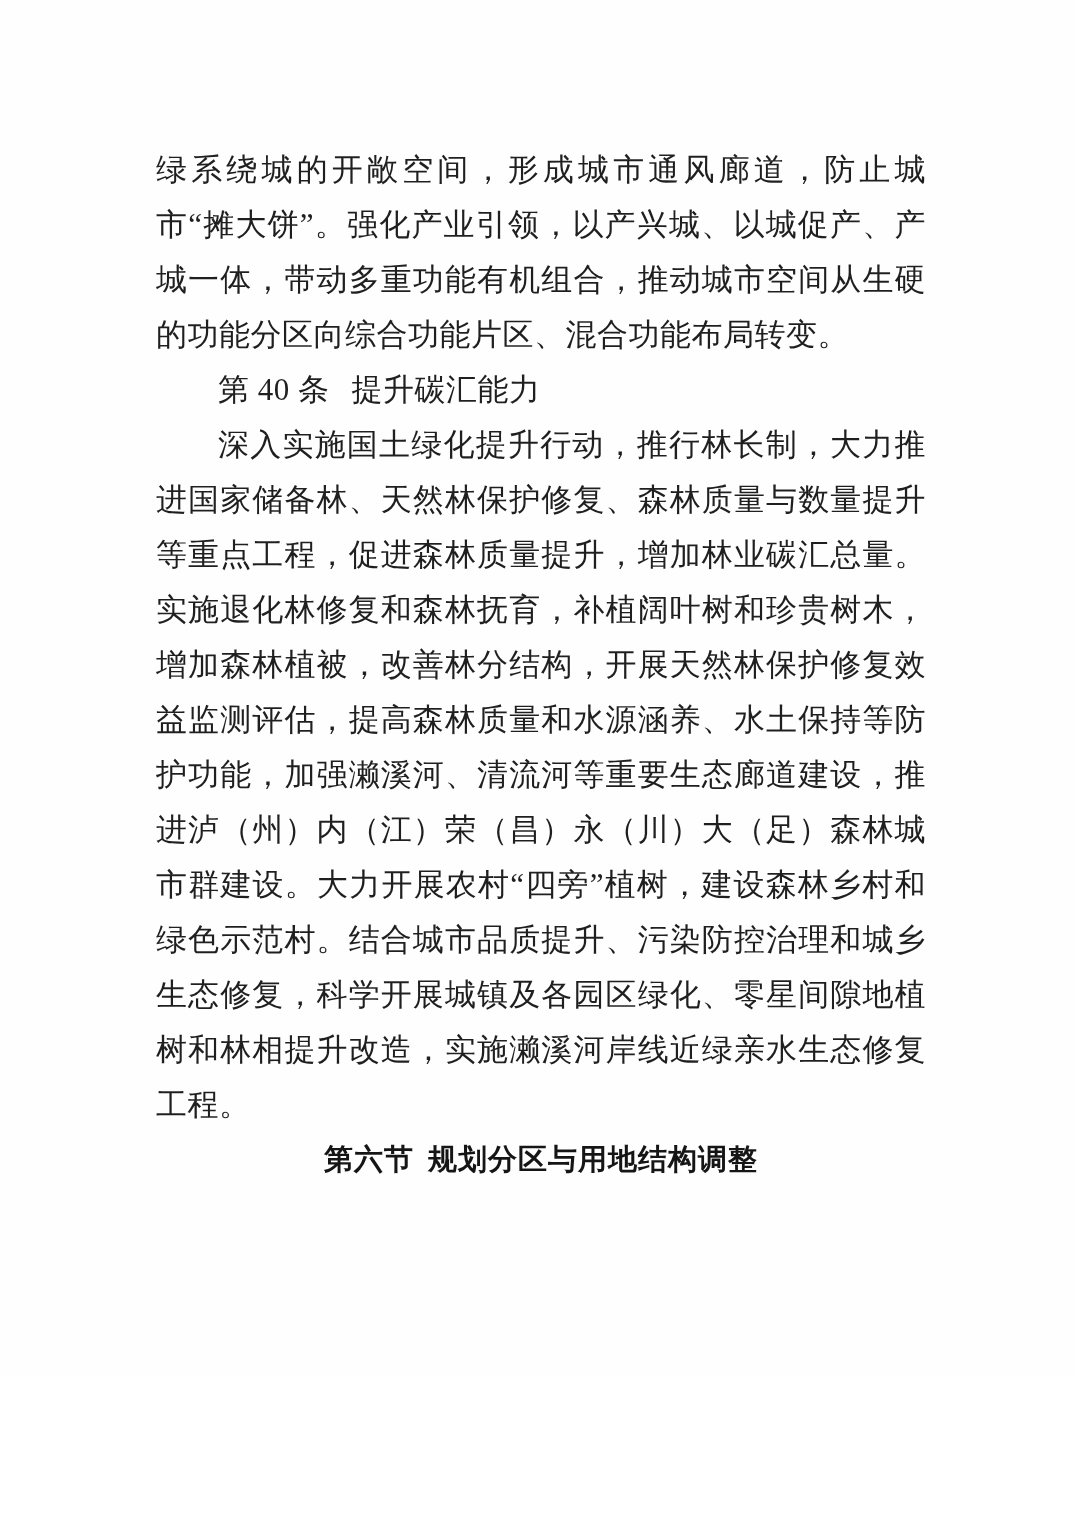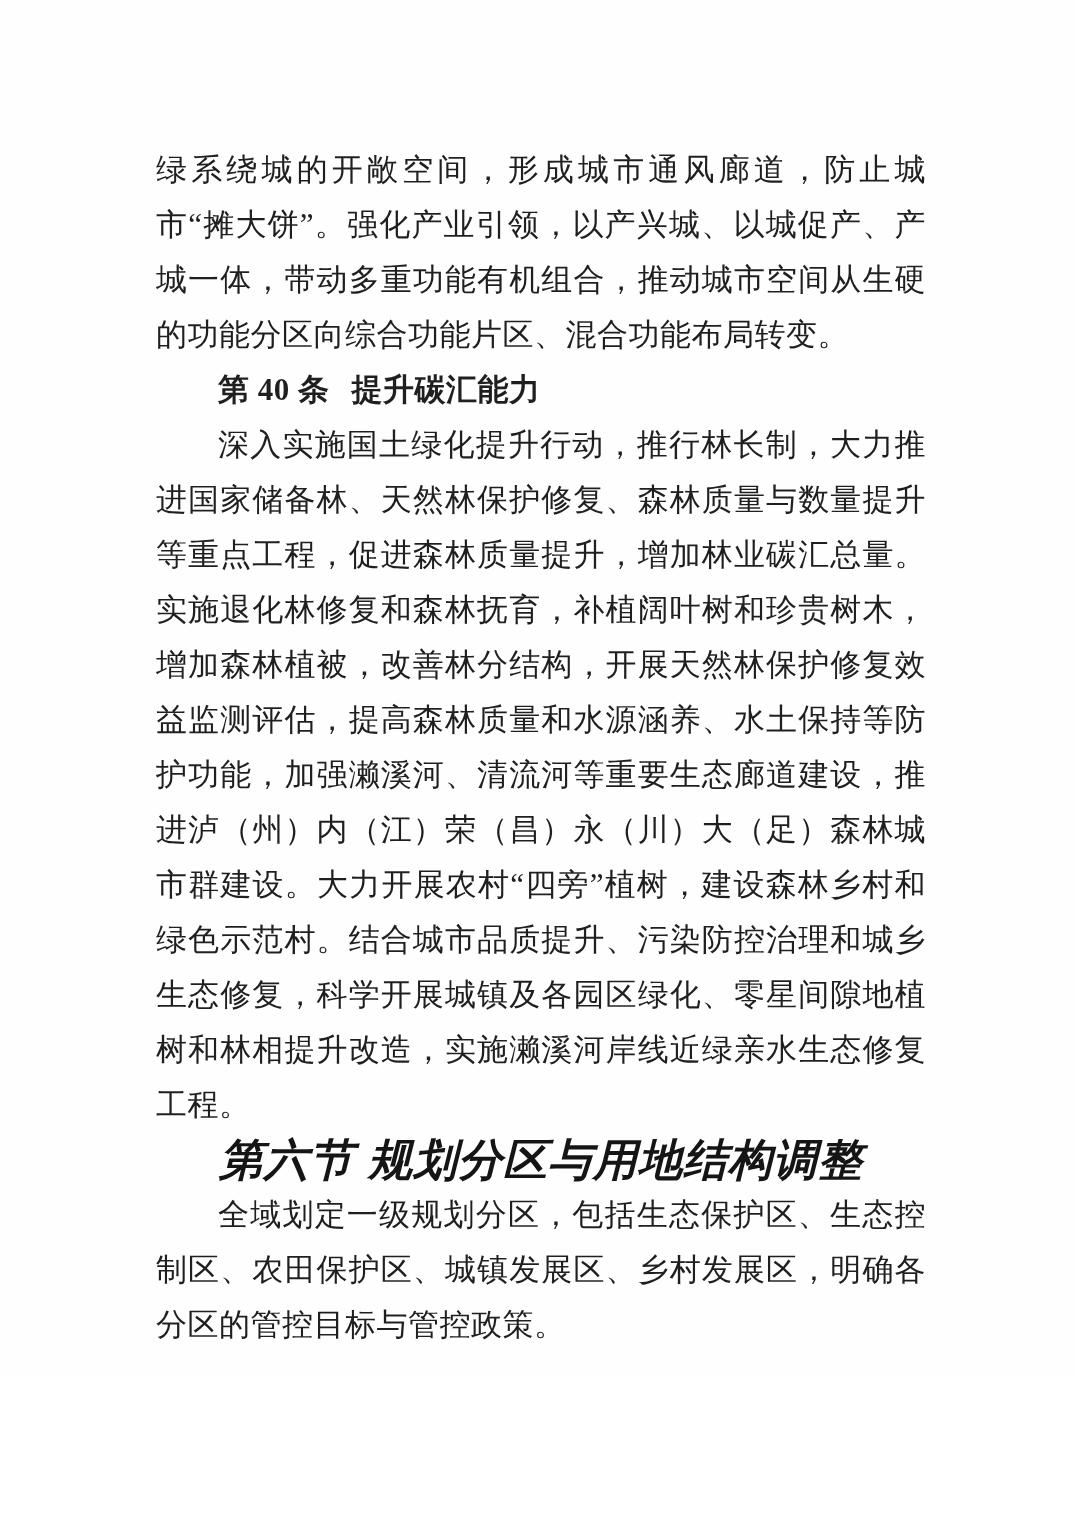--- a/index.html
+++ b/index.html
@@ -33,33 +33,31 @@
     margin: 0;
     letter-spacing: 0.5px;
   }
   .indent { text-indent: 2em; }
   .no-indent { text-indent: 0; }
   .article-heading {
     margin: 0;
     letter-spacing: 0.5px;
     text-indent: 2em;
     text-align: left;
-    font-weight: bold;
   }
   .article-title { margin-left: 22px; }
   .section-heading {
     margin: 0;
     font-family: "Liberation Sans", "DejaVu Sans", sans-serif;
     font-weight: bold;
-    font-size: 44px;
+    font-size: 29px;
     line-height: 55px;
     text-align: center;
     letter-spacing: 1px;
     color: #151515;
-    font-style: italic;
   }
   .section-title { margin-left: 14px; }
   .article-41 { margin-top: 14px; }
   .footer {
     position: absolute;
     left: 0;
     top: 1395px;
     width: 100%;
     text-align: center;
     font-size: 27px;
@@ -76,20 +74,19 @@
 
     <p class="body-para no-indent">绿系绕城的开敞空间，形成城市通风廊道，防止城市“摊大饼”。强化产业引领，以产兴城、以城促产、产城一体，带动多重功能有机组合，推动城市空间从生硬的功能分区向综合功能片区、混合功能布局转变。</p>
 
     <p class="article-heading"><span class="article-label">第 40 条</span><span class="article-title">提升碳汇能力</span></p>
 
     <p class="body-para indent">深入实施国土绿化提升行动，推行林长制，大力推进国家储备林、天然林保护修复、森林质量与数量提升等重点工程，促进森林质量提升，增加林业碳汇总量。实施退化林修复和森林抚育，补植阔叶树和珍贵树木，增加森林植被，改善林分结构，开展天然林保护修复效益监测评估，提高森林质量和水源涵养、水土保持等防护功能，加强濑溪河、清流河等重要生态廊道建设，推进泸（州）内（江）荣（昌）永（川）大（足）森林城市群建设。大力开展农村“四旁”植树，建设森林乡村和绿色示范村。结合城市品质提升、污染防控治理和城乡生态修复，科学开展城镇及各园区绿化、零星间隙地植树和林相提升改造，实施濑溪河岸线近绿亲水生态修复工程。</p>
 
     <h2 class="section-heading"><span>第六节</span><span class="section-title">规划分区与用地结构调整</span></h2>
 
 
-    <p class="body-para indent">全域划定一级规划分区，包括生态保护区、生态控制区、农田保护区、城镇发展区、乡村发展区，明确各分区的管控目标与管控政策。</p>
 
   </div>
 
   <div class="footer">
     <span>—33—</span>
   </div>
 </div>
 
 </body></html>

